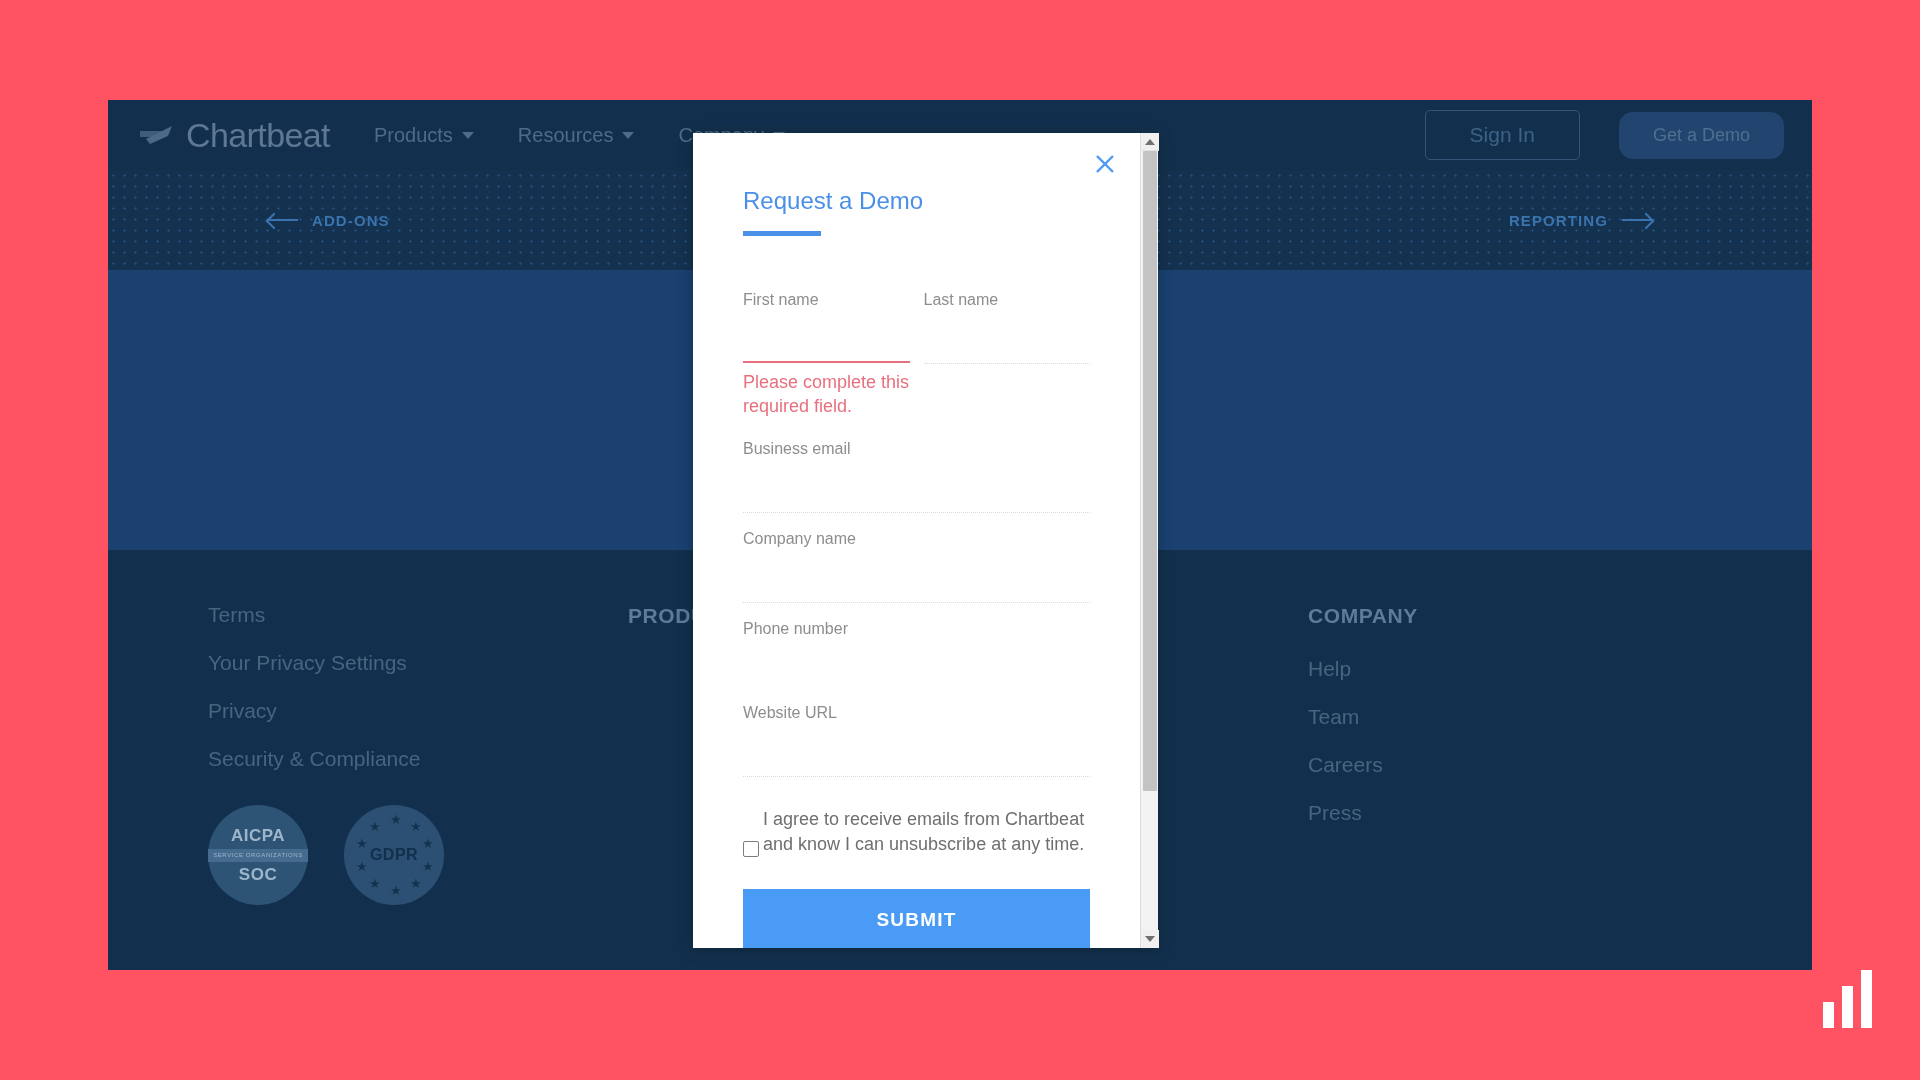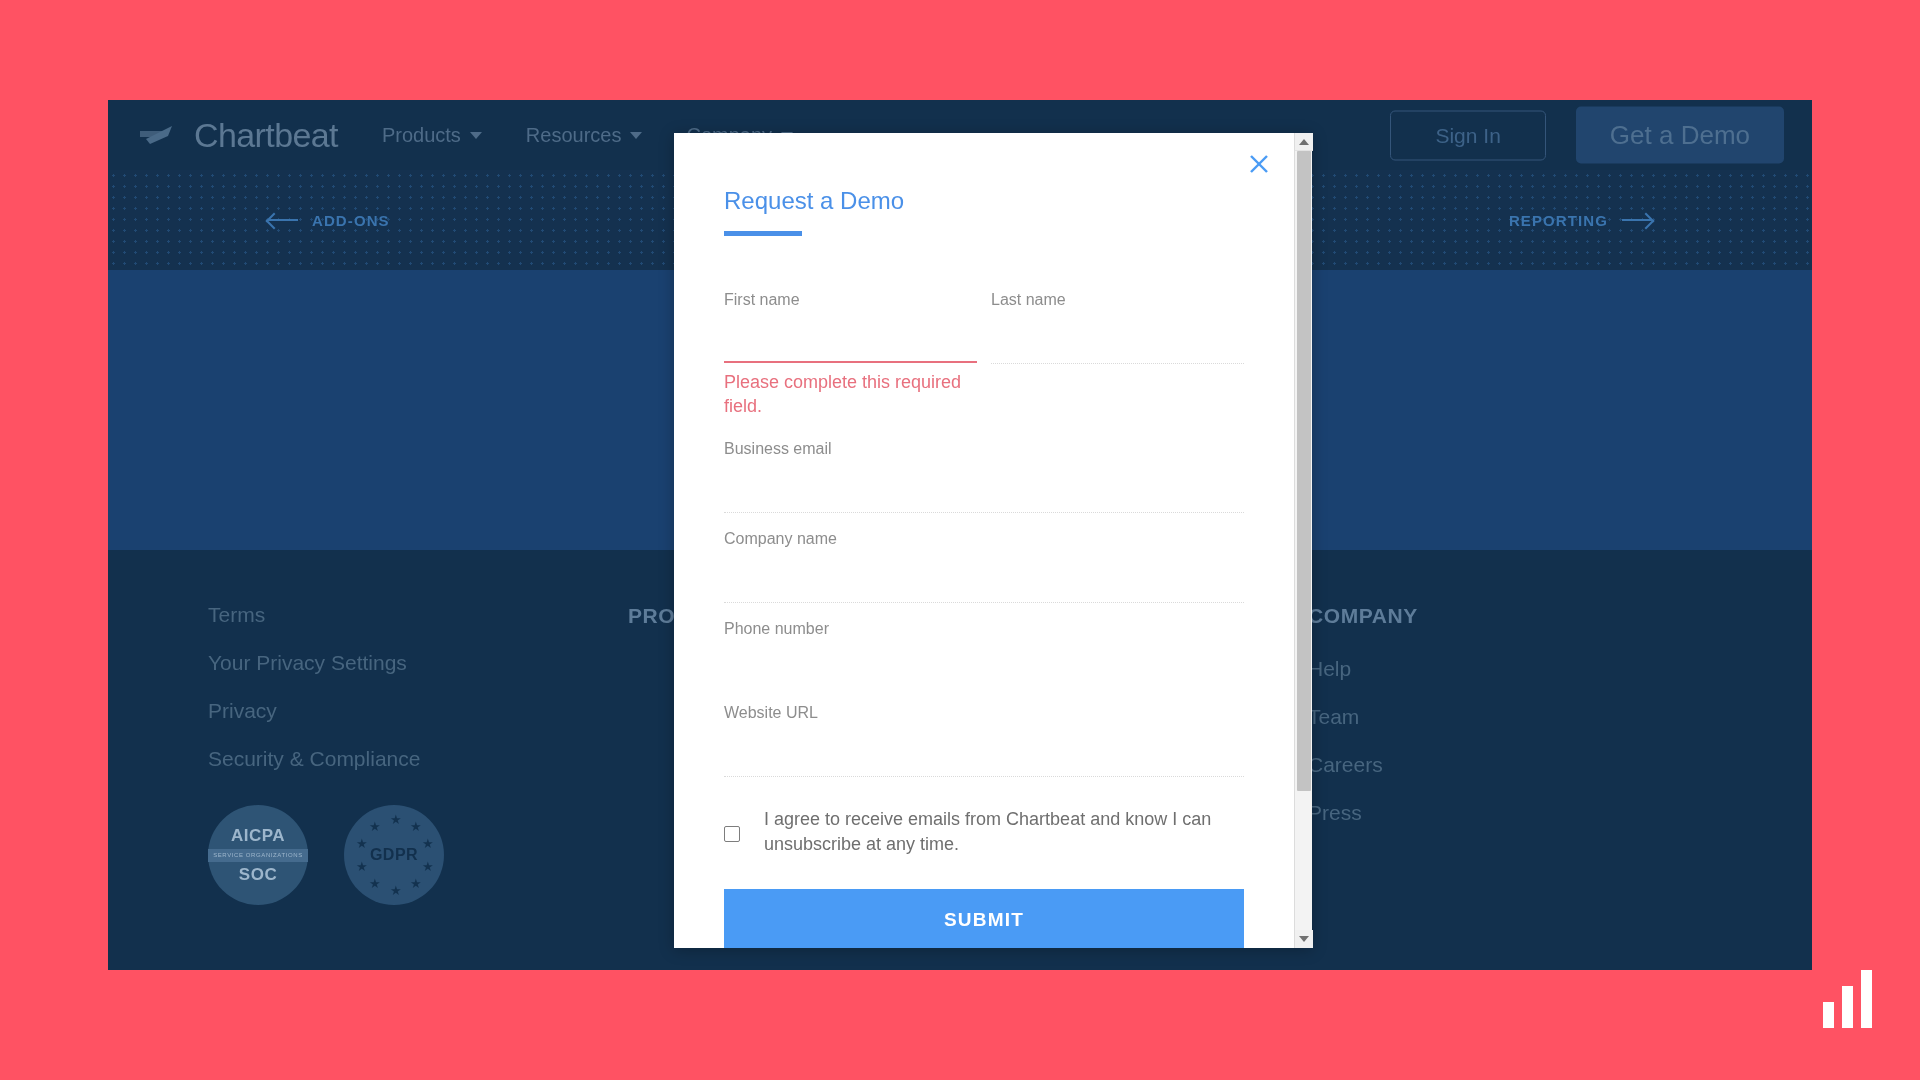--- a/index.html
+++ b/index.html
@@ -20,21 +20,21 @@
   }
 
   
   .navbar {
     height: 70px;
     background: #12304d;
     display: flex; align-items: center;
     padding: 0 28px 0 30px;
     position: relative;
   }
-  .logo { display: flex; align-items: center; gap: 14px; margin-right: 44px; }
+  .logo { display: flex; align-items: center; gap: 6px; margin-right: 44px; }
   .logo-mark { width: 42px; height: 26px; position: relative; display:block; }
   .logo-word {
     font-size: 34px; color: #5c7893; letter-spacing: -0.6px;
     font-weight: 400; line-height: 1;
   }
   .nav-links { display: flex; align-items: center; gap: 44px; }
   .nav-link {
     font-size: 20px; color: #4e6b88; display: flex; align-items: center; gap: 9px;
     cursor: pointer;
   }
@@ -48,23 +48,23 @@
   .nav-right {
     position: absolute; right: 28px; top: 50%; transform: translateY(-50%);
     display: flex; align-items: center; gap: 30px;
   }
   .btn-signin {
     border: 1px solid #34557a; border-radius: 5px;
     color: #3d6288; font-size: 21px;
     padding: 12px 44px; background: transparent; cursor: pointer;
   }
   .btn-demo {
-    background: #21456e; border: none; border-radius: 5px;
-    color: #4e6f90; font-size: 26px;
-    padding: 13px 34px; cursor: pointer;
+    background: #21456e; border: none; border-radius: 14px;
+    color: #4e6f90; font-size: 18px;
+    padding: 13px 34px; cursor: pointer; margin-left: 9px;
   }
 
   
   .subnav {
     height: 100px;
     background-color: #14314f;
     background-image: radial-gradient(#214a74 1.1px, transparent 1.2px);
     background-size: 11px 11px;
     display: flex; justify-content: space-between;
     padding: 0 160px;
@@ -139,22 +139,22 @@
   
   .corner-logo {
     position: absolute; right: 48px; bottom: 52px;
     display: flex; align-items: flex-end; gap: 8px;
   }
   .corner-logo i { display: block; background: #ffffff; width: 11px; }
 
   
   .modal-wrap {
     position: absolute;
-    left: 674px; top: 133px;
-    width: 638px; height: 815px;
+    left: 693px; top: 133px;
+    width: 465px; height: 815px;
     background: #ffffff;
     box-shadow: 0 2px 14px rgba(0,0,0,0.25);
     display: flex;
   }
   .modal-body {
     flex: 1; padding: 40px 50px 0 50px; position: relative; overflow: hidden;
   }
   .modal-close {
     position: absolute; right: 20px; top: 16px;
     width: 30px; height: 30px; cursor: pointer;
@@ -175,21 +175,21 @@
   .field-line {
     border-bottom: 1px dotted #dadada;
     height: 56px;
   }
   .field-line.error { border-bottom: 2px solid #e8707e; height: 55px; }
   .field-error {
     color: #e8707e; font-size: 18px; line-height: 1.32; margin-top: 8px;
   }
   .fieldblock { margin-bottom: 6px; }
   .checkrow {
-    display: flex; gap: 24px; margin-top: 30px; align-items: center;
+    display: flex; gap: 4px; margin-top: 30px; align-items: flex-end;
   }
   .checkbox {
     width: 16px; height: 16px; border: 1.5px solid #7d7d7d; border-radius: 2px;
     flex: 0 0 auto; margin-top: 4px; background: #fff; cursor: pointer;
   }
   .checklabel { color: #6f6f6f; font-size: 18px; line-height: 1.4; }
   .submit {
     margin-top: 32px;
     width: 100%; background: #4a9bf5; color: #ffffff;
     border: none; padding: 20px 0;

